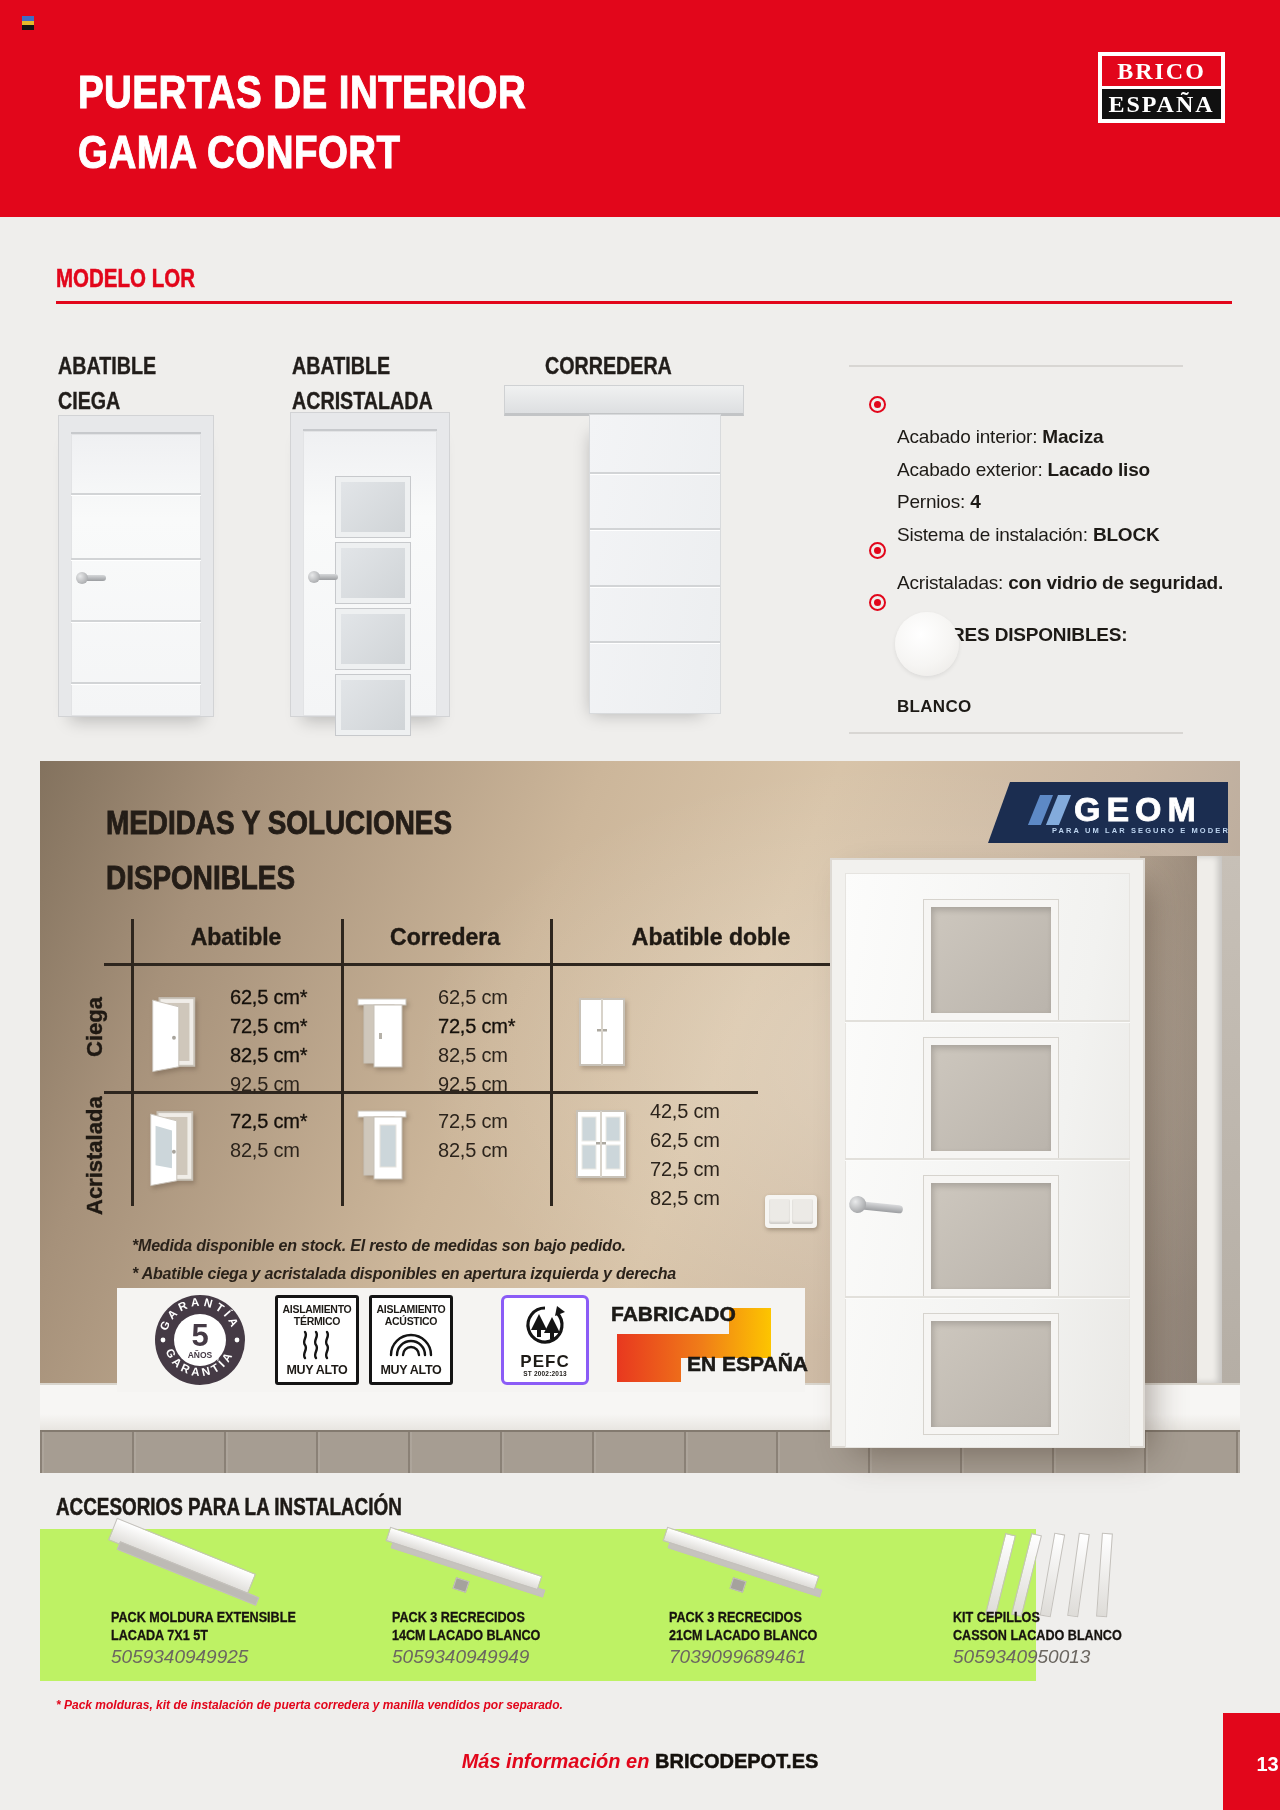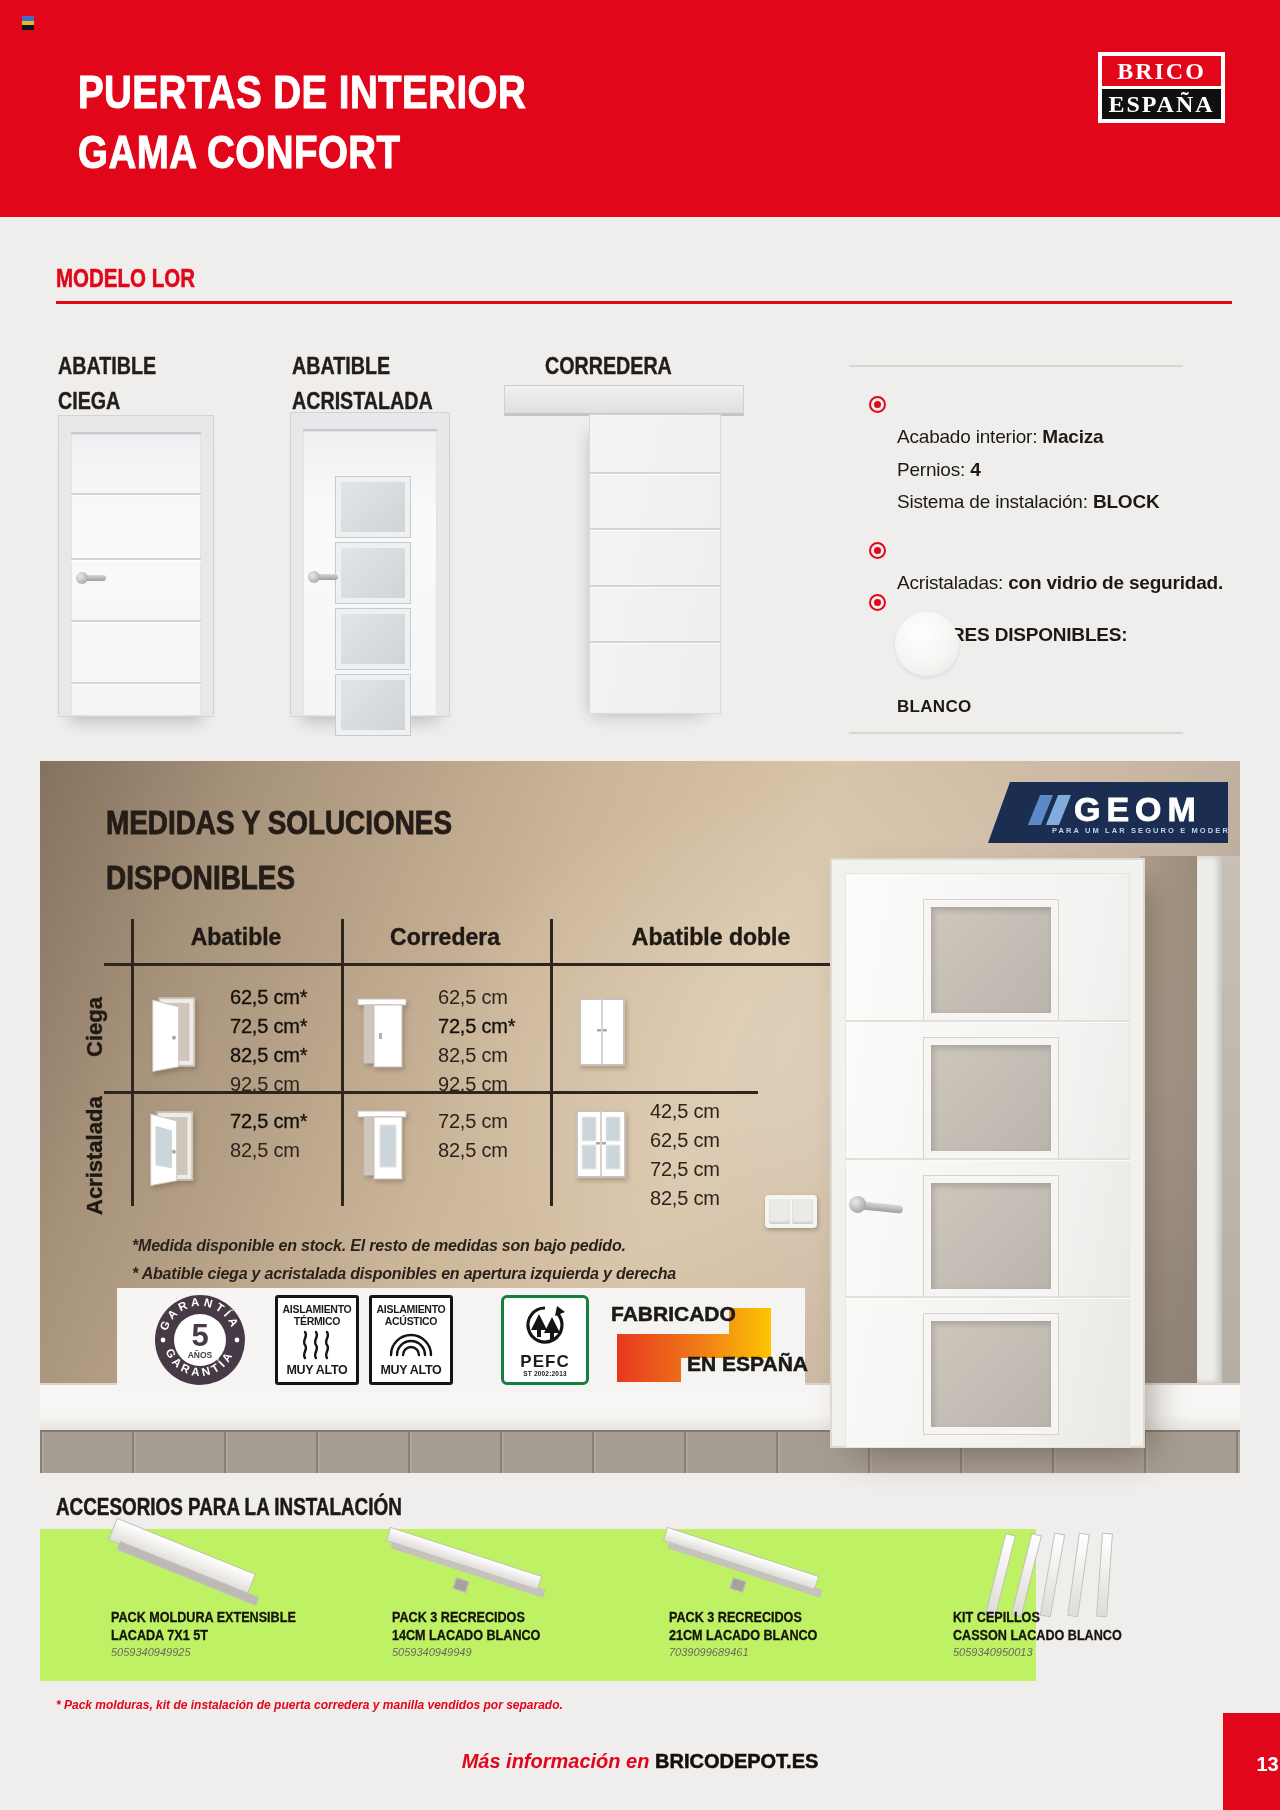--- a/index.html
+++ b/index.html
@@ -90,21 +90,21 @@
   .fnote{position:absolute;left:92px;font-size:16px;font-style:italic;font-weight:bold;color:#2a221a;white-space:nowrap;
          letter-spacing:-.2px;}
 
   
   .strip{position:absolute;left:77px;top:527px;width:688px;height:104px;background:#f5f4f2;}
   .sq-badge{position:absolute;top:7px;width:84px;height:90px;background:#fff;border:3px solid #141414;border-radius:3px;
             box-sizing:border-box;text-align:center;}
   .sq-badge .t{font-size:10.5px;line-height:12px;font-weight:bold;margin-top:5px;letter-spacing:-.3px;}
   .sq-badge .lvl{position:absolute;bottom:5px;width:100%;font-size:12.5px;font-weight:bold;letter-spacing:-.3px;}
   .sq-badge svg{margin-top:2px;}
-  .pefc-badge{position:absolute;left:384px;top:7px;width:88px;height:90px;background:#fff;border:3px solid #15803d;
+  .pefc-badge{position:absolute;left:384px;top:7px;width:88px;height:90px;background:#fff;border:3px solid #8b5cf6;
               border-radius:6px;box-sizing:border-box;text-align:center;}
   .pefc-name{font-size:17px;font-weight:bold;letter-spacing:1px;line-height:16px;}
   .pefc-cert{font-size:6.5px;font-weight:bold;letter-spacing:.2px;}
   .madein{position:absolute;left:492px;top:8px;width:196px;height:88px;}
   .madein .l1{position:absolute;left:2px;top:6px;font-size:21px;font-weight:bold;-webkit-text-stroke:.5px #111;white-space:nowrap;}
   .madein .l2{position:absolute;left:78px;top:56px;font-size:21px;font-weight:bold;-webkit-text-stroke:.5px #111;white-space:nowrap;}
 
   
   .baseboard{position:absolute;left:0;top:622px;width:1200px;height:47px;
              background:linear-gradient(#f7f6f4 62%,#e6e3de);border-top:2px solid #d9d5cd;}
@@ -133,21 +133,21 @@
   .switch span{flex:1;background:#eceae6;border-radius:2px;box-shadow:inset 0 -2px 2px rgba(0,0,0,.12);}
 
   
   .acc-title{position:absolute;left:56px;top:1494px;font-size:23px;font-weight:bold;color:#1d1915;
              -webkit-text-stroke:.5px #1d1915;white-space:nowrap;}
   .acc-band{position:absolute;left:40px;top:1529px;width:996px;height:152px;background:#bef264;}
   .acc-item{position:absolute;top:0;width:270px;height:152px;}
   .acc-img{position:absolute;left:-24px;top:10px;width:200px;height:66px;}
   .acc-name{position:absolute;font-size:14px;font-weight:bold;line-height:18px;color:#17130f;white-space:nowrap;
             -webkit-text-stroke:.3px #17130f;}
-  .acc-code{position:absolute;top:117px;font-size:11px;color:#6b6660;font-style:italic;white-space:nowrap;}
+  .acc-code{position:absolute;top:117px;font-size:19px;color:#6b6660;font-style:italic;white-space:nowrap;}
   .n1{top:79px;} .n2{top:97px;}
   
   .bar{position:absolute;background:linear-gradient(#ffffff,#dedcd8);border:1px solid #c4c1bc;box-sizing:border-box;}
   .img-moulding .bar.m1{left:20px;top:6px;width:150px;height:24px;transform:rotate(22deg);}
   .img-moulding .bar.m2{left:26px;top:30px;width:150px;height:9px;transform:rotate(22deg);background:#bdbab5;}
   .img-plank .bar.p1{left:16px;top:12px;width:160px;height:15px;transform:rotate(18deg);}
   .img-plank .bar.p2{left:20px;top:26px;width:160px;height:8px;transform:rotate(18deg);background:#c6c3be;}
   .img-plank .bar.p3{left:86px;top:40px;width:14px;height:12px;transform:rotate(18deg);background:#a5a29d;}
   .img-slats .bar{width:11px;height:84px;transform:rotate(14deg);top:-6px;}
   .img-slats .s1{left:66px;} .img-slats .s2{left:92px;} .img-slats .s3{left:118px;transform:rotate(10deg);}
@@ -223,20 +223,21 @@
     <div class="groove" style="top:57%;"></div>
       <div class="groove" style="top:76%;"></div>
   </div>
 
   <div class="spec-rule" style="top:365px;"></div>
   <div id="specs-list">
       <div class="spec-item" style="top: 389px;">
         <span class="spec-bullet"></span>
         <div class="spec-lines">
           <span class="spec-line"><span>Acabado interior: </span><b>Maciza</b></span>
+          <span class="spec-line"><span>Acabado exterior: </span><b>Lacado liso</b></span>
           <span class="spec-line"><span>Pernios: </span><b>4</b></span>
           <span class="spec-line"><span>Sistema de instalación: </span><b>BLOCK</b></span>
         </div>
       </div>
       <div class="spec-item" style="top: 535px;">
         <span class="spec-bullet"></span>
         <div class="spec-lines">
           <span class="spec-line"><span>Acristaladas: </span><b>con vidrio de seguridad.</b></span>
         </div>
       </div>

